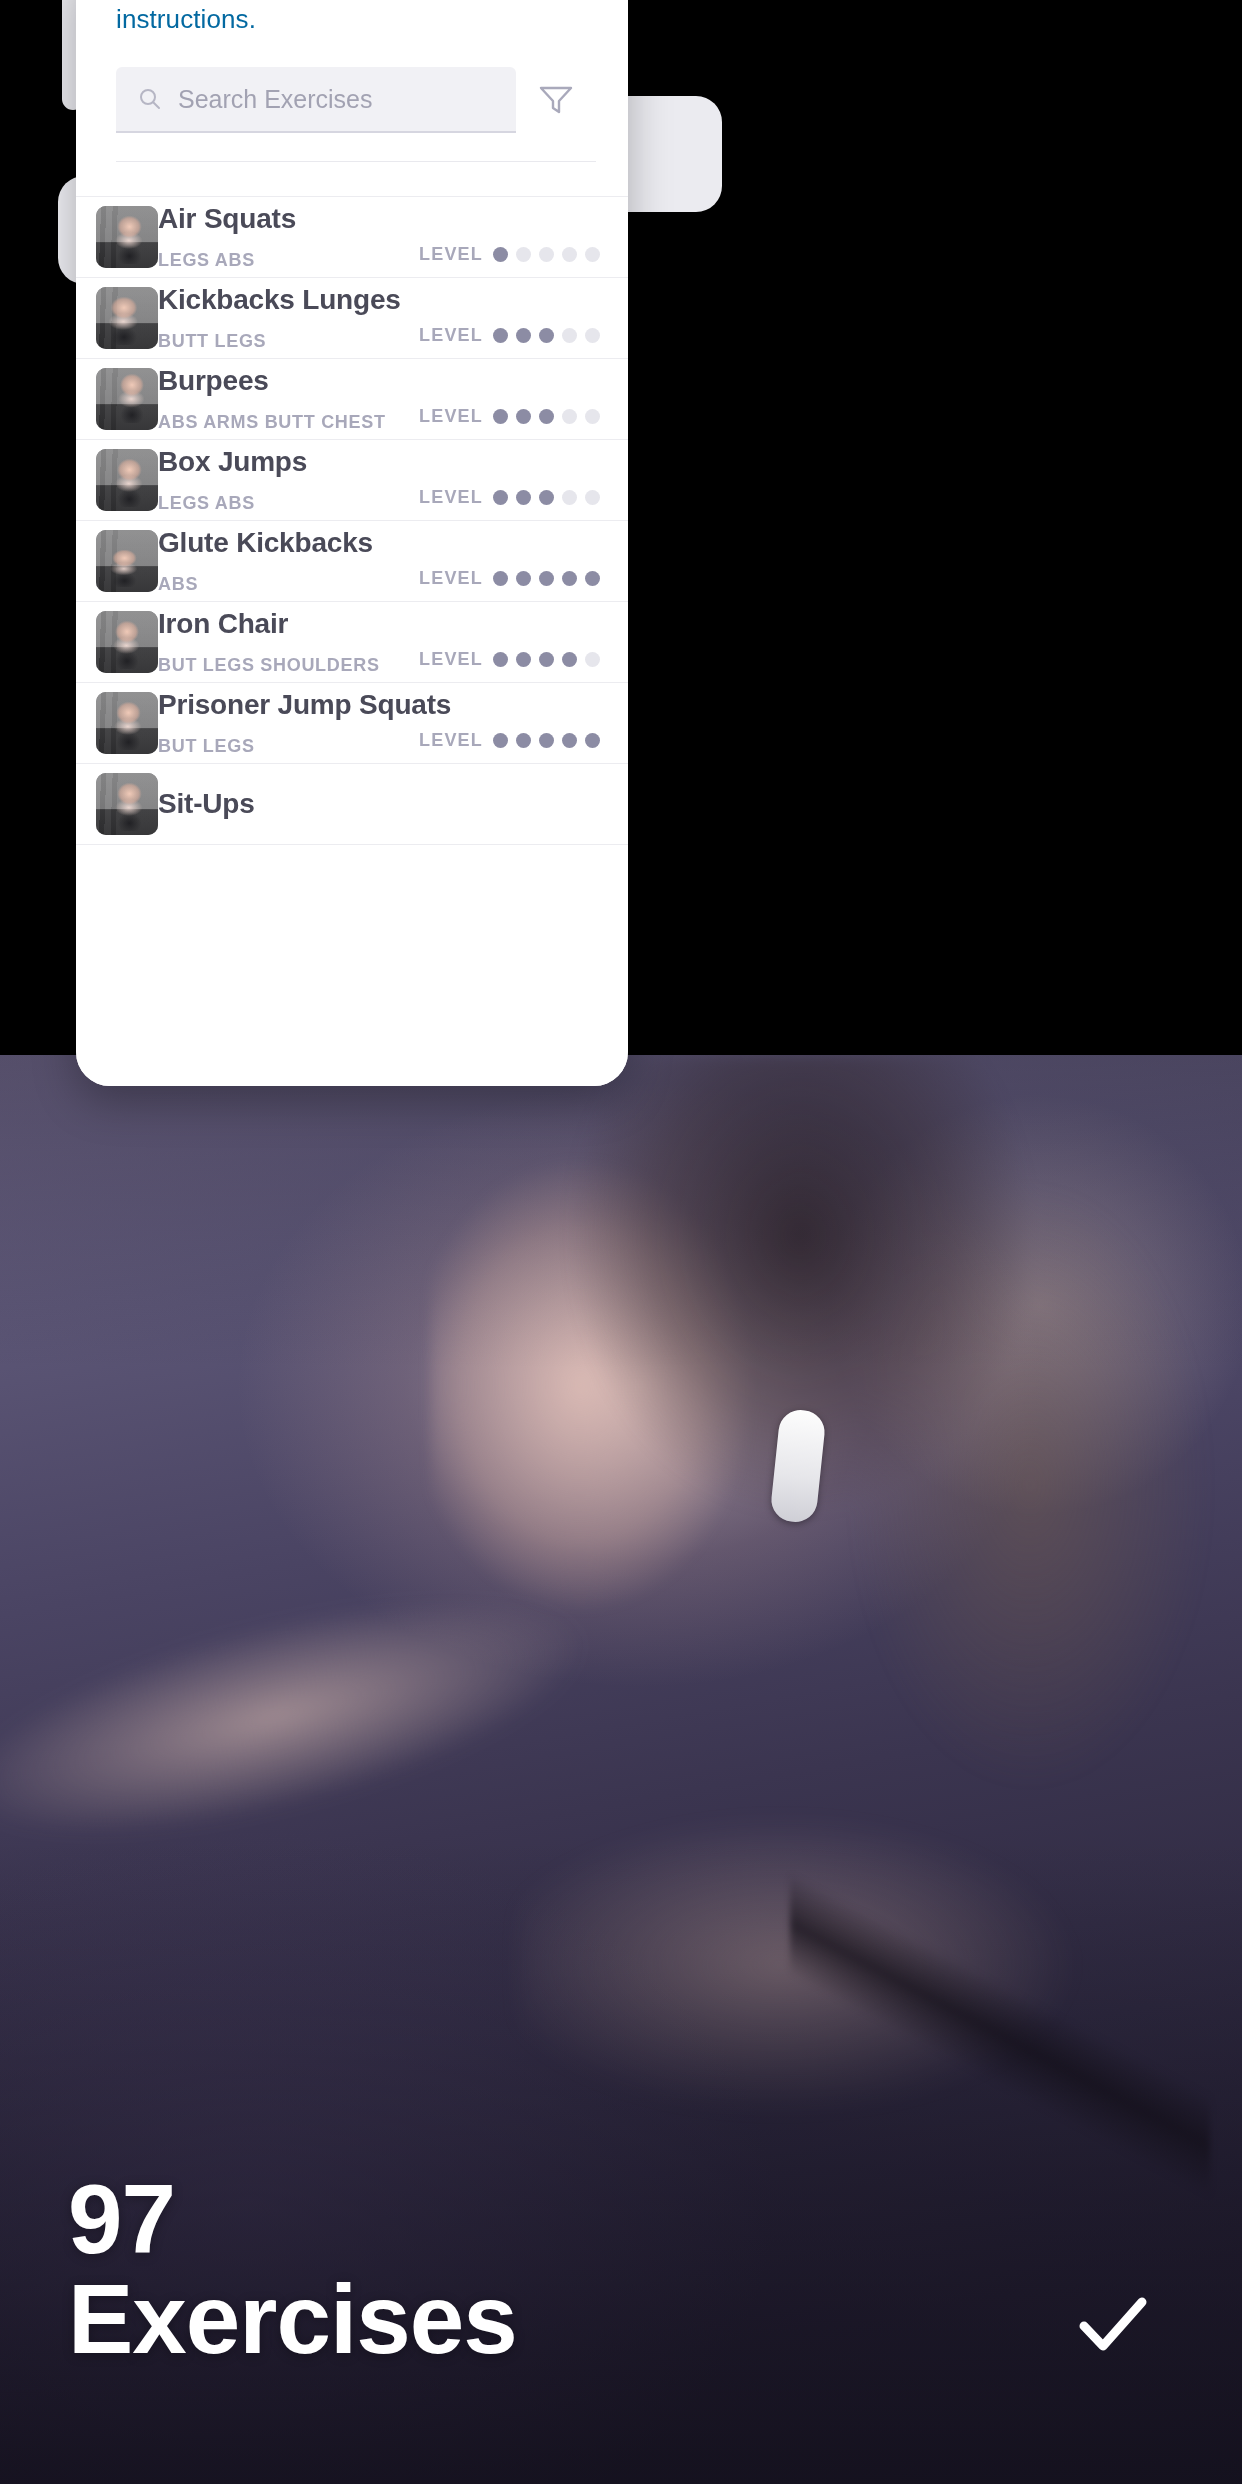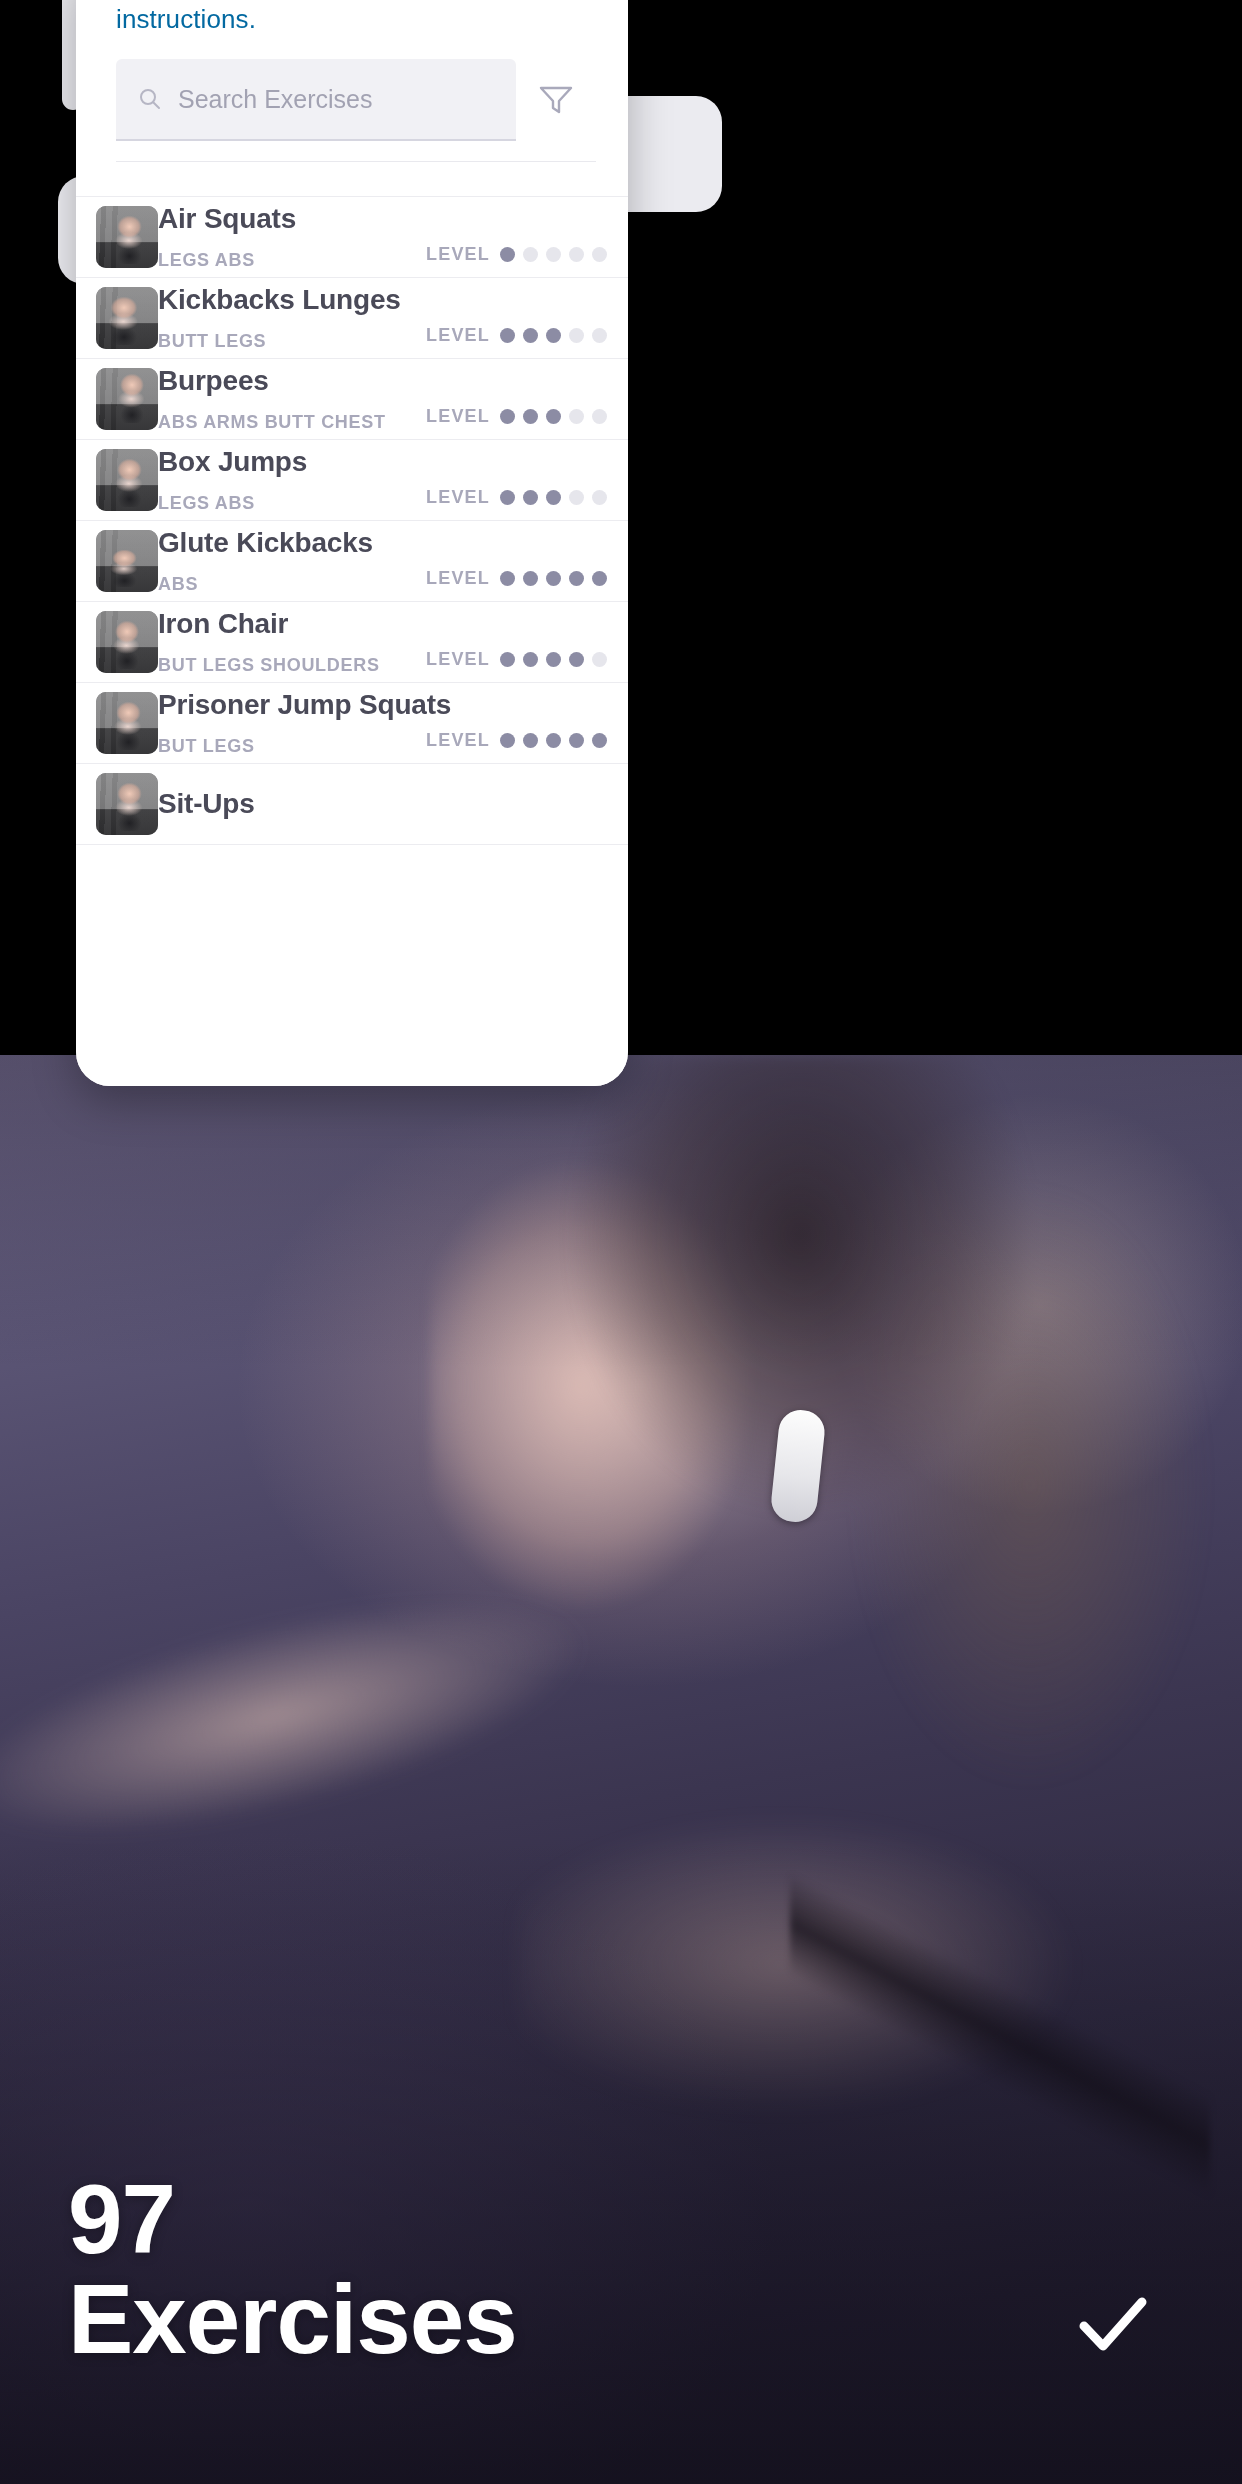--- a/index.html
+++ b/index.html
@@ -108,21 +108,21 @@
     position:absolute; left:40px; top:48px;
     font-size:26px; color:#0369a1; font-weight:400; letter-spacing:0.1px;
   }
 
   
   #search-row {
     position:absolute; left:40px; top:110px; width:480px; height:68px;
     display:flex; align-items:center; gap:0;
   }
   #search-field {
-    width:400px; height:82px;
+    width:400px; height:66px;
     background:#f1f1f5;
     border-radius:6px 6px 0 0;
     border-bottom:2px solid #d6d6e0;
     display:flex; align-items:center; padding-left:22px; gap:16px;
   }
   #search-icon { width:24px; height:24px; flex:0 0 auto; }
   #search-placeholder {
     font-size:25px; color:#a2a2b2; font-weight:400;
   }
   #filter-button {
@@ -180,21 +180,21 @@
   .row-title {
     font-size:28px; font-weight:700; color:#4a4a58; letter-spacing:-0.2px;
     line-height:1.12; white-space:nowrap;
   }
   .row-tags {
     font-size:18px; font-weight:700; color:#a8a8ba; letter-spacing:0.7px;
     margin-top:16px; white-space:nowrap;
   }
   .row-level {
     flex:0 0 auto; display:flex; align-items:center; gap:10px;
-    padding-right:21px; align-self:flex-end; margin-bottom:12px;
+    padding-right:28px; align-self:flex-end; margin-bottom:12px;
   }
   .level-label {
     font-size:18px; font-weight:700; color:#a8a8ba; letter-spacing:1.2px;
   }
   .dots { display:flex; gap:8px; }
   .dot { width:15px; height:15px; border-radius:50%; background:#e6e6ec; }
   .dot.on { background:#8c8ca4; }
 
   
   #card-bottom-fade {

